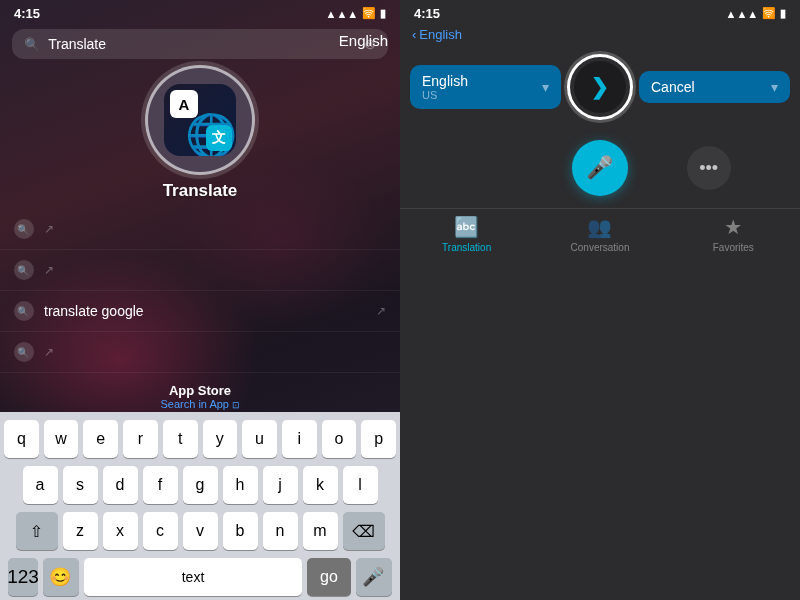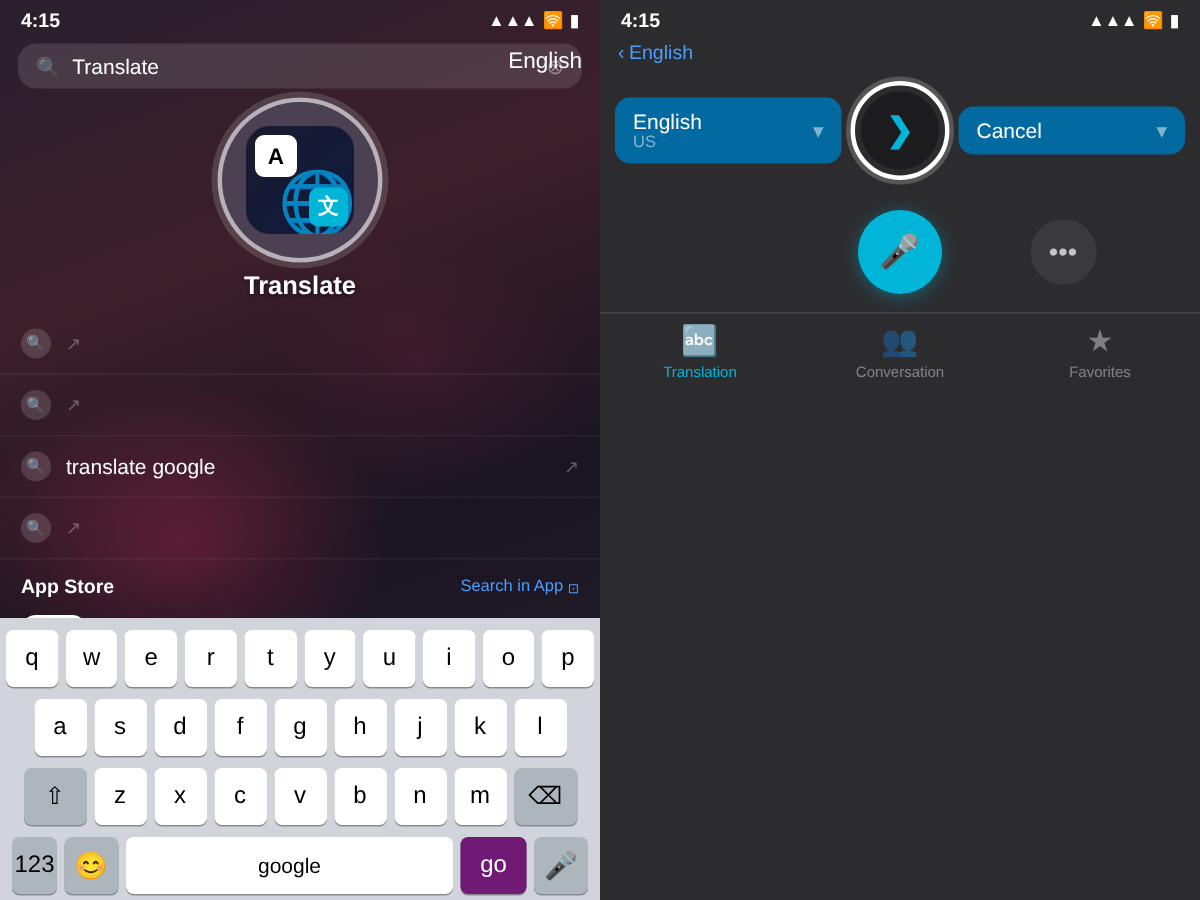--- a/index.html
+++ b/index.html
@@ -197,20 +197,21 @@
       position: relative;
       z-index: 10;
       margin: 6px 0;
     }
 
     .section-header {
       display: flex;
       justify-content: space-between;
       align-items: center;
       padding: 4px 14px;
+      flex-direction: column;
     }
 
     .section-title {
       color: white;
       font-size: 13px;
       font-weight: 600;
     }
 
     .section-link {
       color: #4a9eff;
@@ -623,24 +624,24 @@
       <div class="kb-key">x</div>
       <div class="kb-key">c</div>
       <div class="kb-key">v</div>
       <div class="kb-key">b</div>
       <div class="kb-key">n</div>
       <div class="kb-key">m</div>
       <div class="kb-key kb-key-dark" style="max-width:42px;">⌫</div>
     </div>
 
     <div class="kb-bottom-row">
-      <div class="kb-key kb-key-dark kb-key-123" style="font-size:16px;max-width:44px;flex:none;width:30px;">123</div>
+      <div class="kb-key kb-key-dark kb-key-123" style="font-size:19px;max-width:44px;flex:none;width:30px;">123</div>
       <div class="kb-emoji">😊</div>
-      <div class="kb-key kb-key-space">google</div>
-      <div class="kb-key kb-key-blue" style="max-width:44px;flex:none;width:44px;background:#701a75;color:white;">go</div>
+      <div class="kb-key kb-key-space">text</div>
+      <div class="kb-key kb-key-blue" style="max-width:44px;flex:none;width:44px;background:#737373;color:white;">go</div>
       <div class="kb-emoji">🎤</div>
     </div>
   </div>
 </div>
 
 <div class="right-panel">
 
   <div class="right-status-bar">
     <span class="status-time">4:15</span>
     <div class="status-icons">

